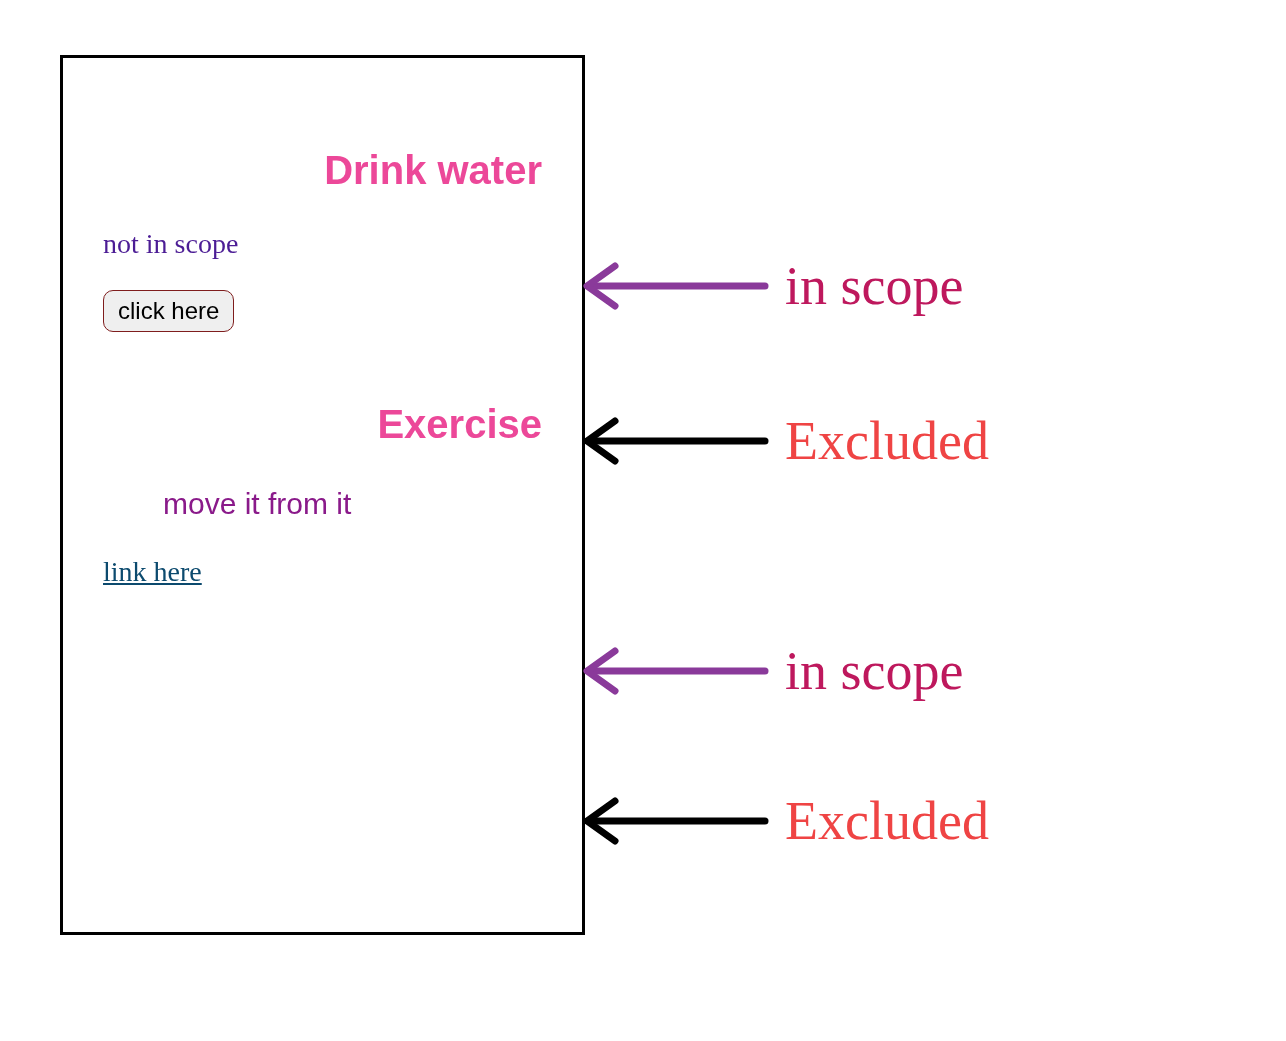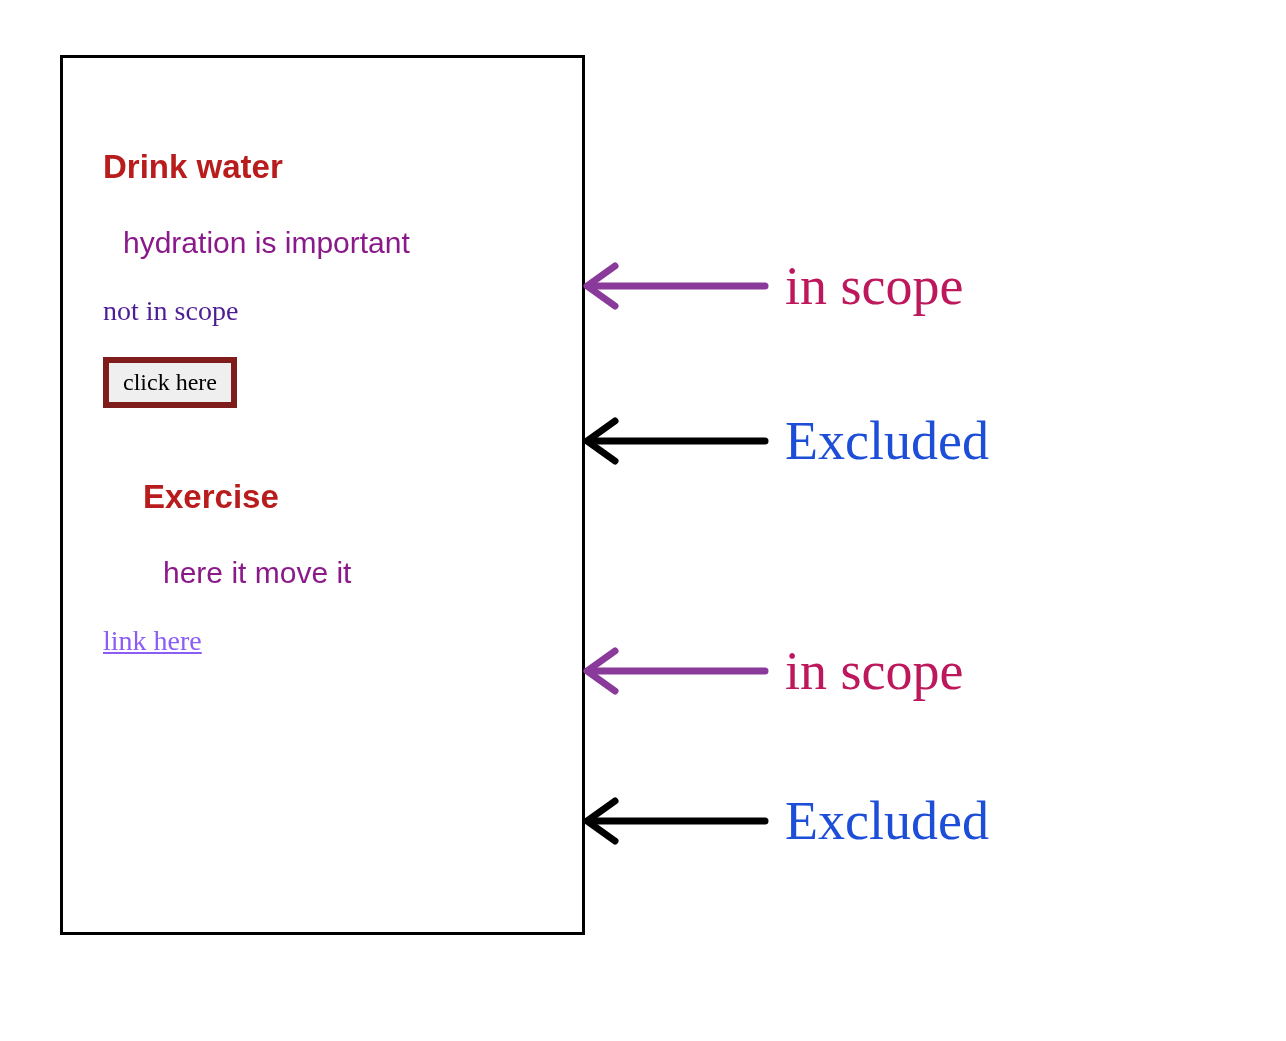--- a/index.html
+++ b/index.html
@@ -19,54 +19,55 @@
       left: 60px;
       top: 55px;
       width: 525px;
       height: 880px;
       border: 3px solid black;
       padding: 50px 40px;
     }
     .scoped-heading {
       font-family: Arial, Helvetica, sans-serif;
       font-weight: bold;
-      color: #b91c1c;
-      font-size: 33px;
+      color: #ec4899;
+      font-size: 40px;
       margin-top: 60px;
+      text-align: right;
     }
     .scoped-heading:first-child {
       margin-top: 40px;
     }
     .scoped-sub {
       font-family: Arial, Helvetica, sans-serif;
       color: #8a1a8a;
       font-size: 30px;
       margin-top: 40px;
       margin-left: 20px;
     }
     .plain-text {
       font-family: Georgia, 'Times New Roman', serif;
       color: #4c1d95;
       font-size: 28px;
       margin-top: 35px;
     }
     .btn {
-      font-family: Liberation Serif, serif;
+      font-family: Liberation Sans, sans-serif;
       font-size: 24px;
       padding: 6px 14px;
       margin-top: 30px;
       background: #efefef;
-      border: 6px solid #7f1d1d;
-      border-radius: 0;
+      border: 1px solid #7f1d1d;
+      border-radius: 10px;
       cursor: pointer;
     }
     .link {
       font-family: Georgia, 'Times New Roman', serif;
       font-size: 28px;
-      color: #8b5cf6;
+      color: #0c4a6e;
       text-decoration: underline;
       display: inline-block;
       margin-top: 35px;
       cursor: pointer;
     }
     .second-heading {
       margin-top: 70px;
       margin-left: 40px;
     }
     .second-sub {
@@ -84,38 +85,37 @@
     }
     .annotation-text {
       font-family: 'Comic Sans MS', 'Segoe Script', cursive;
       font-size: 54px;
       margin-left: 10px;
     }
     .purple-text {
       color: #be185d;
     }
     .black-text {
-      color: #1d4ed8;
+      color: #ef4444;
     }
     .ann-1 { left: 575px; top: 255px; }
     .ann-2 { left: 575px; top: 410px; }
     .ann-3 { left: 575px; top: 640px; }
     .ann-4 { left: 575px; top: 790px; }
   </style>
 </head>
 <body>
 
 <div class="card">
   <h2 class="scoped-heading">Drink water</h2>
-  <p class="scoped-sub">hydration is important</p>
   <p class="plain-text">not in scope</p>
   <button class="btn">click here</button>
 
   <h2 class="scoped-heading second-heading">Exercise</h2>
-  <p class="scoped-sub second-sub">here it move it</p>
+  <p class="scoped-sub second-sub">move it from it</p>
   <a class="link">link here</a>
 </div>
 
 <div class="annotation ann-1">
   <svg class="arrow-svg" viewBox="0 0 200 60">
     <path d="M 190 30 L 20 30" stroke="#8a3a9a" stroke-width="7" fill="none" stroke-linecap="round"></path>
     <path d="M 40 10 L 12 30 L 40 50" stroke="#8a3a9a" stroke-width="7" fill="none" stroke-linecap="round" stroke-linejoin="round"></path>
   </svg>
   <span class="annotation-text purple-text">in scope</span>
 </div>

